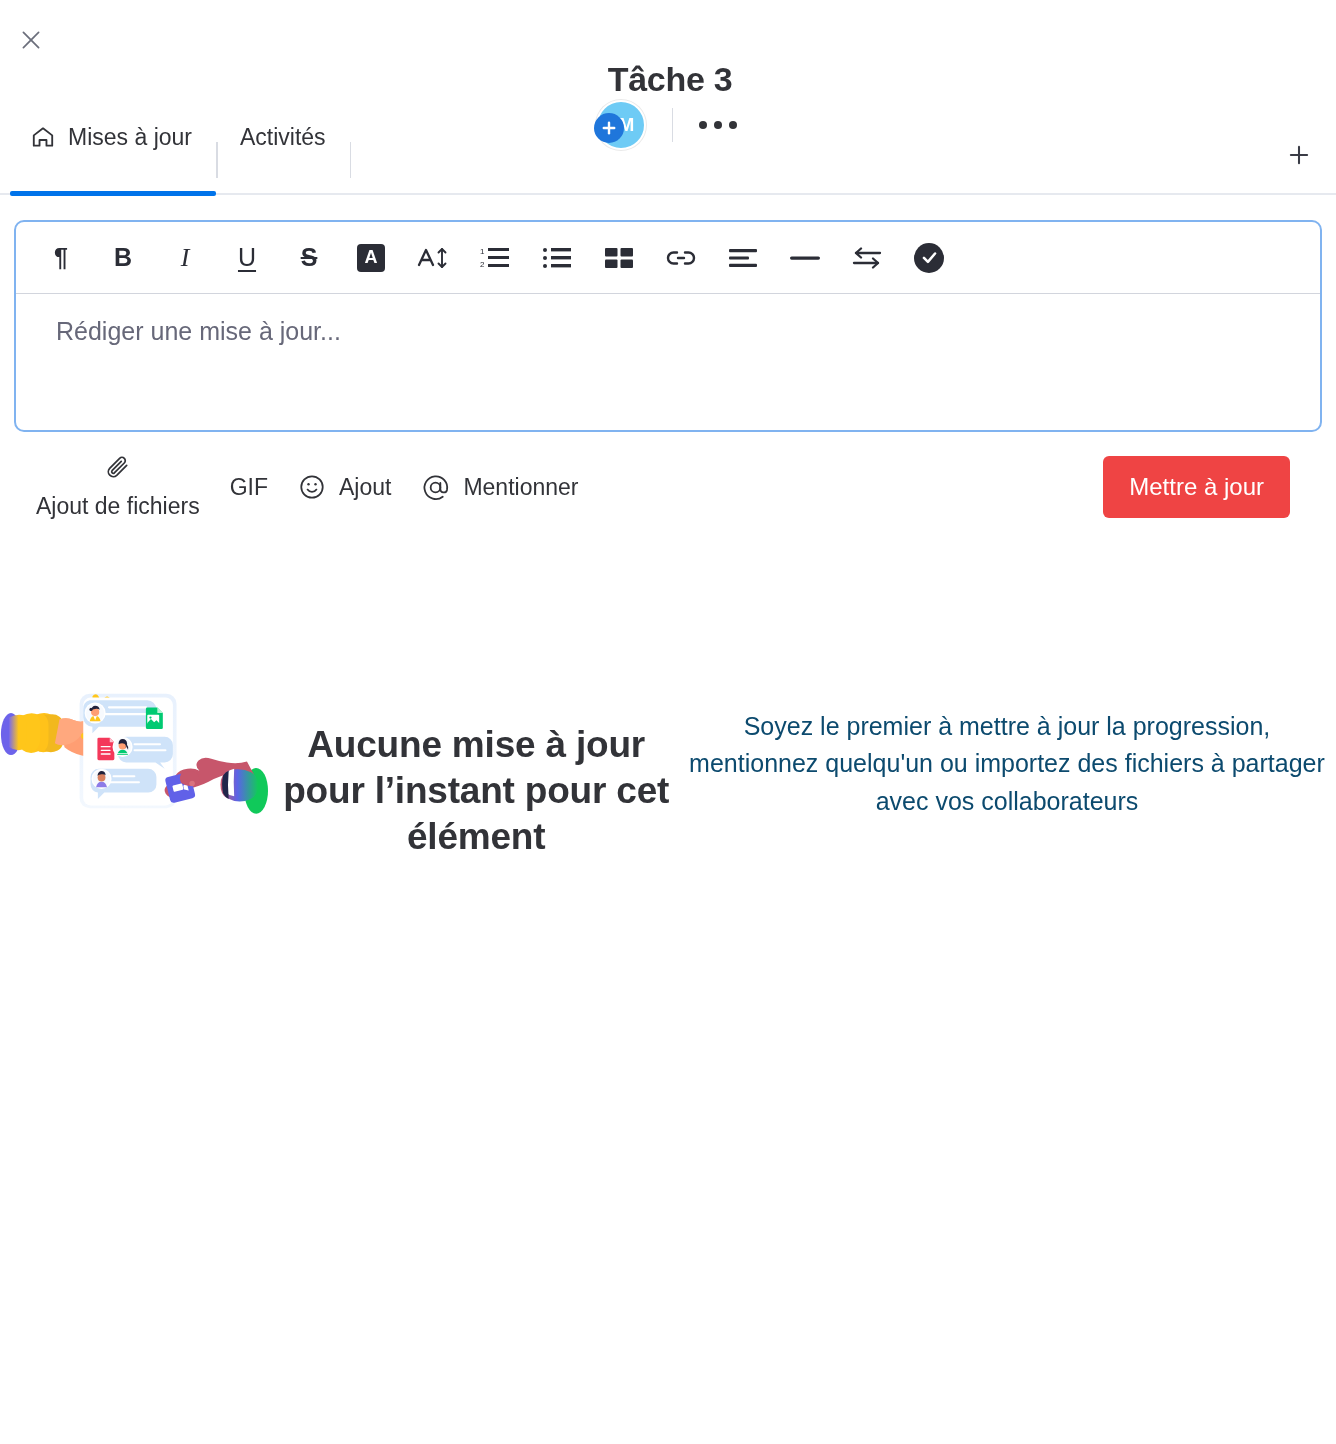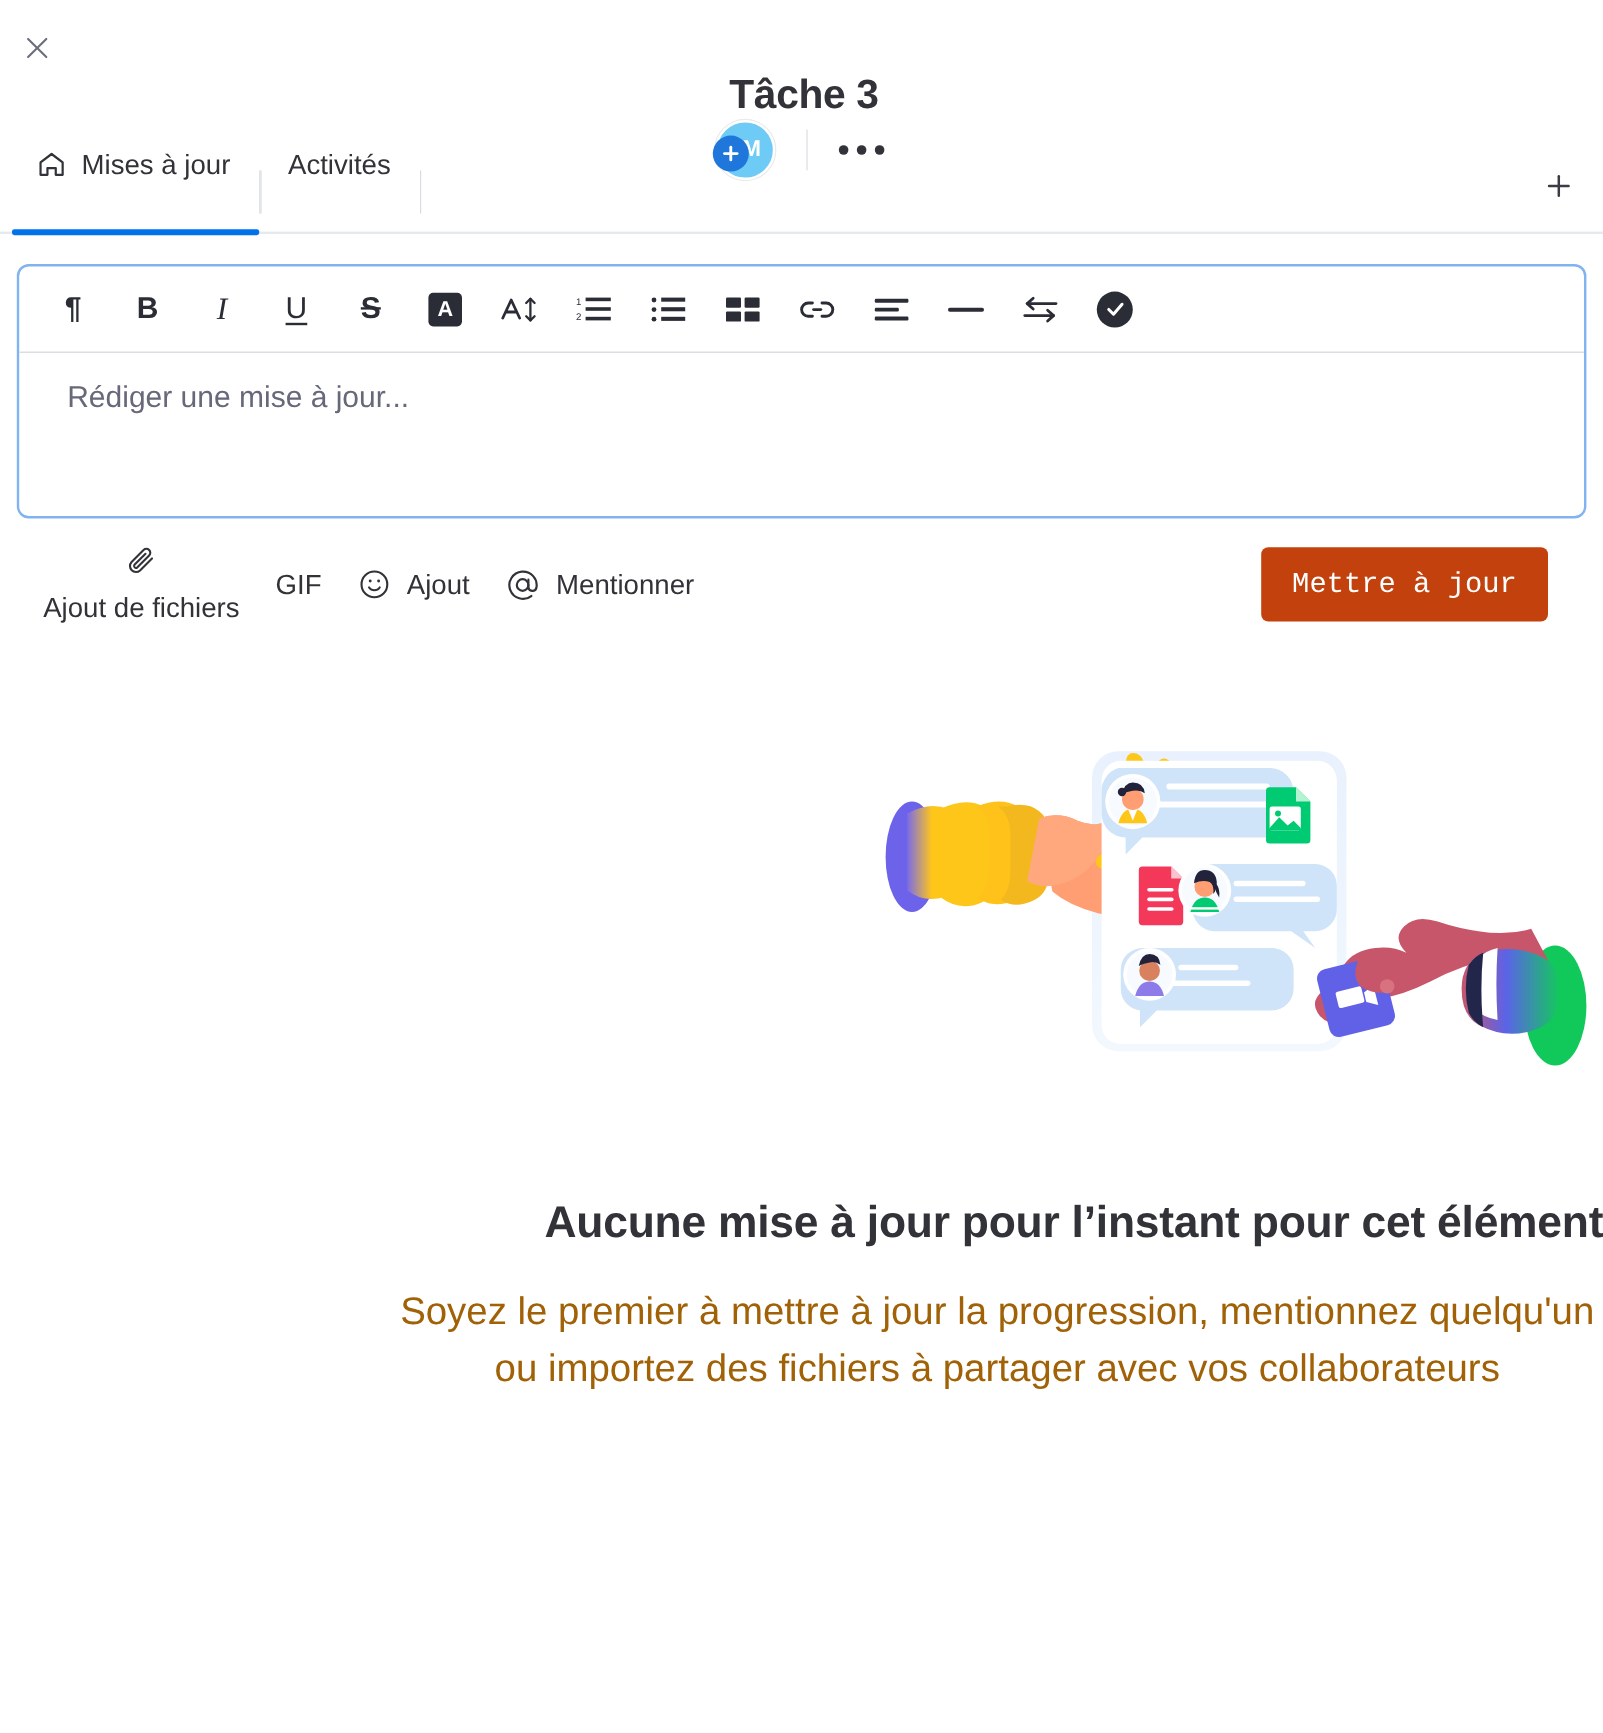--- a/index.html
+++ b/index.html
@@ -180,51 +180,51 @@
   .action {
     display: flex; align-items: center; gap: 13px;
     font-size: 23px; color: #323338;
     cursor: pointer; margin-right: 30px;
     white-space: nowrap;
   }
   .action:first-child { margin-left: 8px; flex-direction: column; }
   .action svg { display: block; }
   .submit-btn {
     margin-left: auto;
-    background: #c2410c;
+    background: #ef4444;
     color: #ffffff;
     border: none;
     border-radius: 6px;
-    font-family: Liberation Mono, monospace;
+    font-family: Liberation Sans, sans-serif;
     font-size: 24px;
     padding: 0 26px;
     height: 62px;
     cursor: pointer;
     margin-right: 18px;
   }
 
   
   .empty {
     margin-top: 66px;
-    display: flex; flex-direction: column; align-items: flex-end;
+    display: flex; flex-direction: row; align-items: center;
   }
   .illo { width: 600px; height: 330px; display: block; }
   .empty-title {
     margin-top: 80px;
     font-size: 37px; font-weight: bold;
     color: #323338;
     text-align: center;
     max-width: 1030px;
     line-height: 1.25;
     letter-spacing: -0.2px;
   }
   .empty-sub {
     margin-top: 26px;
-    font-size: 32px;
-    color: #a16207;
+    font-size: 25px;
+    color: #0c4a6e;
     text-align: center;
     max-width: 1010px;
     line-height: 1.5;
   }
 </style>
 </head>
 <body>
 
 <div class="header">
   <div class="close-row">

